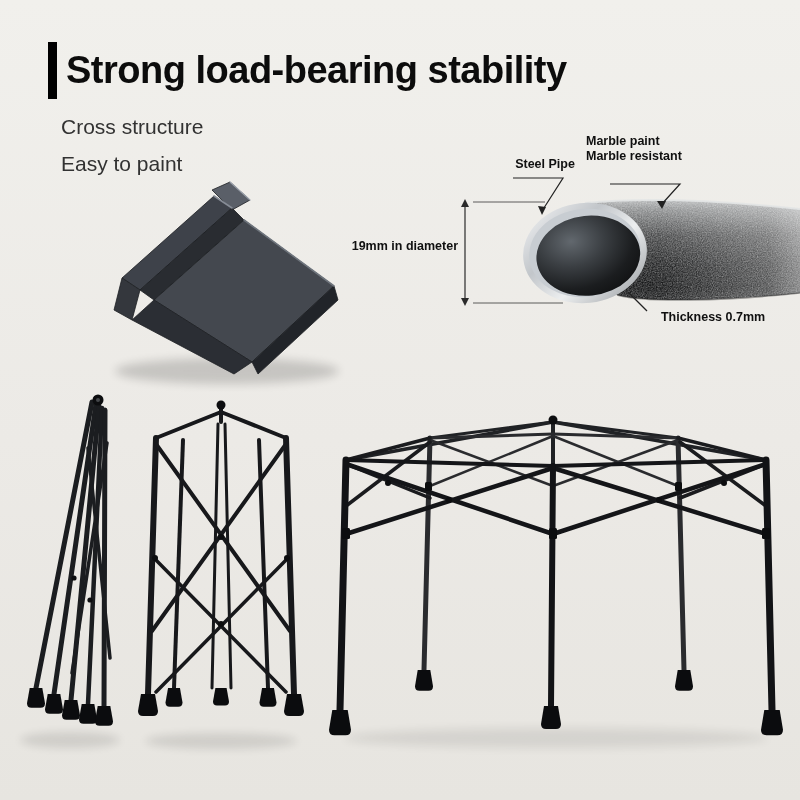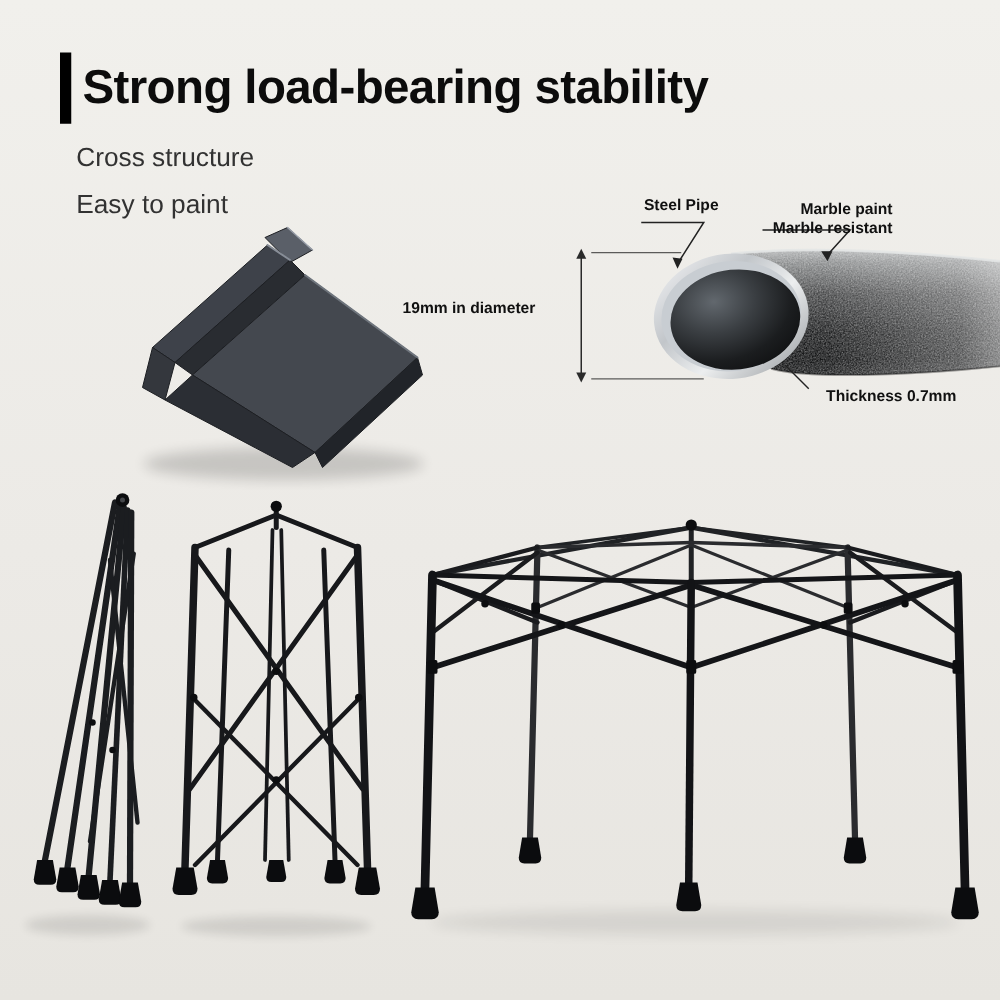--- a/index.html
+++ b/index.html
@@ -20,22 +20,22 @@
     font-size:38px; font-weight:700; color:#0c0c0c;
     line-height:57px; white-space:nowrap; letter-spacing:-0.5px;
   }
   .subtitles { margin:9px 0 0 13px; font-size:21px; color:#323232; line-height:37px; font-weight:400; }
   .illus { position:absolute; }
   .pipe-label {
     position:absolute; font-weight:700; color:#101010;
     font-size:12.5px; line-height:1.2;
   }
   .lbl-steel     { left:503px; top:157px; width:84px;  text-align:center; }
-  .lbl-marble    { left:586px; top:160px; width:128px; text-align:right; }
-  .lbl-diameter  { left:322px; top:239px; width:120px; }
+  .lbl-marble    { left:586px; top:134px; width:128px; text-align:left; }
+  .lbl-diameter  { left:338px; top:239px; width:120px; text-align:right; }
   .lbl-thickness { left:648px; top:310px; width:130px; text-align:center; }
 </style>
 </head>
 <body>
 
 <div class="canvas">
 
   <div class="header">
     <div class="title-row">
       <div class="accent-bar"></div>

